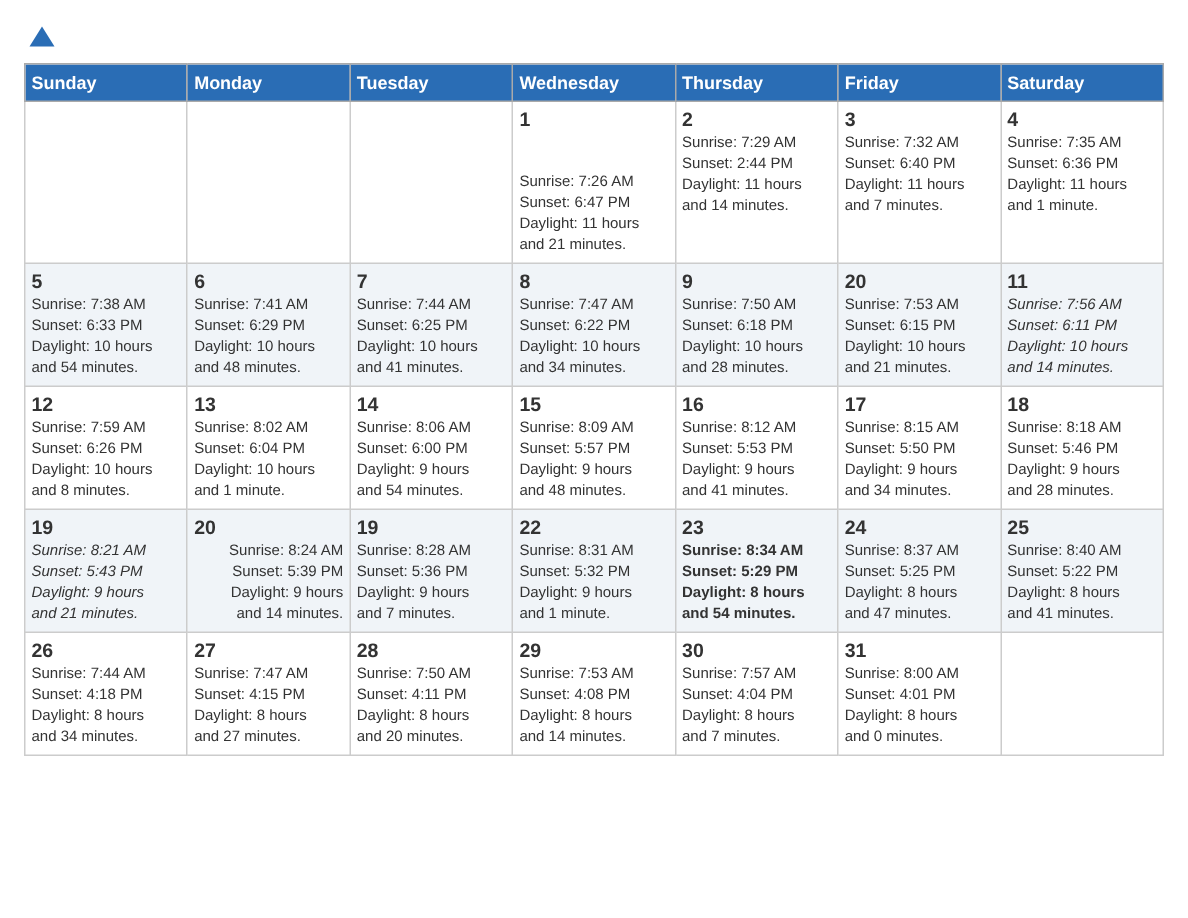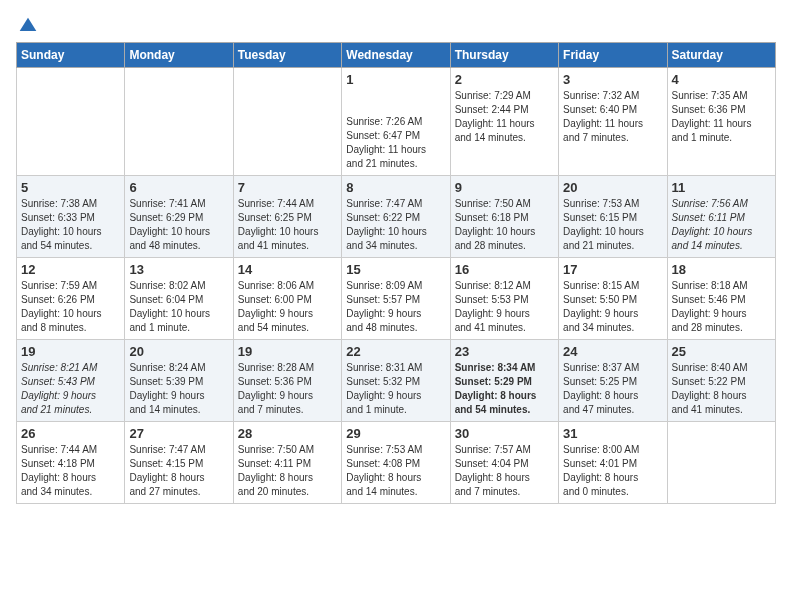--- a/index.html
+++ b/index.html
@@ -267,21 +267,21 @@
       <tr>
         <td>
           <span class="day-num">19</span>
           <div class="cell-text" style="white-space: pre-line; font-style: italic;">Sunrise: 8:21 AM
 Sunset: 5:43 PM
 Daylight: 9 hours
 and 21 minutes.</div>
         </td>
         <td>
           <span class="day-num">20</span>
-          <div class="cell-text" style="white-space: pre-line;">Sunrise: 8:24 AM
+          <div class="cell-text" style="white-space: pre-line; text-align: right;">Sunrise: 8:24 AM
 Sunset: 5:39 PM
 Daylight: 9 hours
 and 14 minutes.</div>
         </td>
         <td>
           <span class="day-num">19</span>
           <div class="cell-text" style="white-space: pre-line;">Sunrise: 8:28 AM
 Sunset: 5:36 PM
 Daylight: 9 hours
 and 7 minutes.</div>

